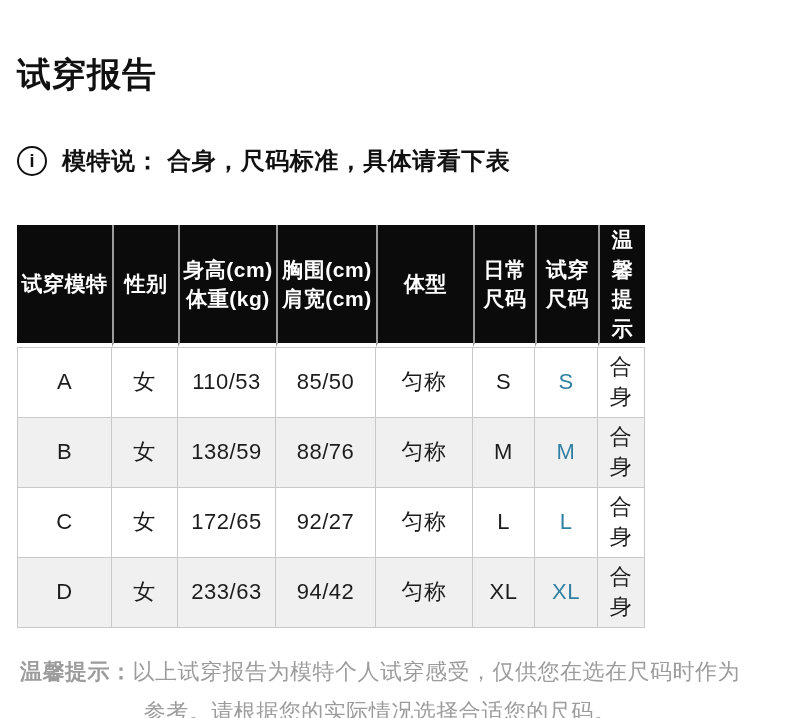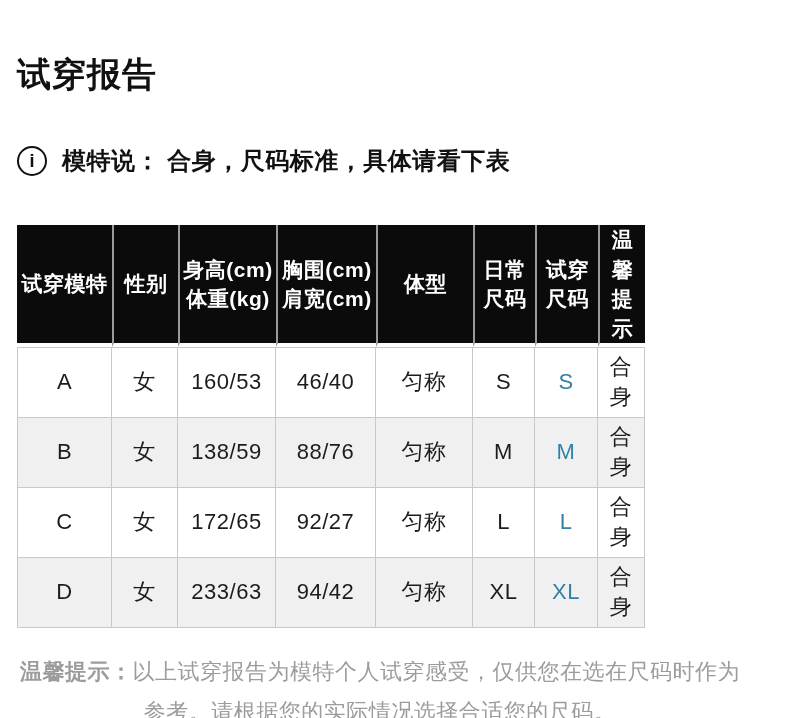--- a/index.html
+++ b/index.html
@@ -142,22 +142,22 @@
           <th>体型</th>
           <th>日常<br>尺码</th>
           <th>试穿<br>尺码</th>
           <th>温馨提示</th>
         </tr>
     </thead>
     <tbody id="table-body">
         <tr>
           <td>A</td>
           <td>女</td>
-          <td>160/53</td>
-          <td>46/40</td>
+          <td>110/53</td>
+          <td>85/50</td>
           <td>匀称</td>
           <td>S</td>
           <td class="accent">S</td>
           <td>合身</td>
         </tr>
         <tr>
           <td>B</td>
           <td>女</td>
           <td>138/59</td>
           <td>88/76</td>

